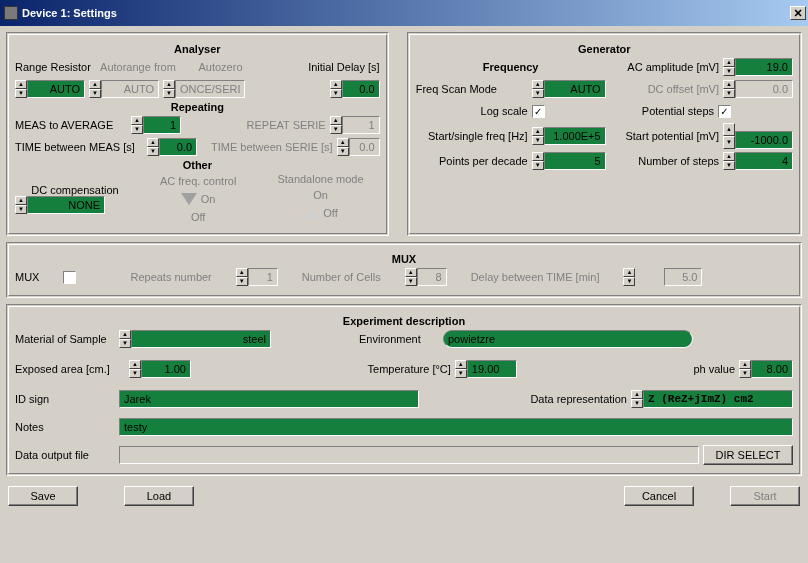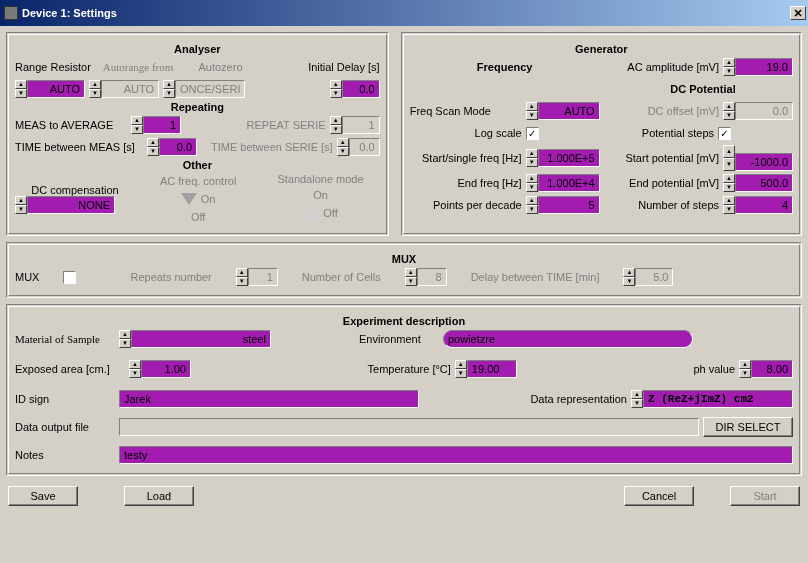--- a/index.html
+++ b/index.html
@@ -73,21 +73,21 @@
     border: 1px solid #fff;
     border-right-color:#404040; border-bottom-color:#404040;
     background:#d4d0c8;
     display:flex; align-items:center; justify-content:center;
     font-size:6px; line-height:5px;
     cursor:pointer;
   }
   .spin input, .field {
     border: 1px solid #808080;
     border-right-color:#fff; border-bottom-color:#fff;
-    background:#a21caf;
+    background:#15803d;
     height: 18px;
     font: inherit;
     padding: 1px 4px;
     outline: none;
   }
   .field.ro { background:#d4d0c8; }
   .spin input { text-align: right; }
   .spin.dis input { background:#d4d0c8; color:#808080; }
   .cb {
     width:13px; height:13px;
@@ -100,21 +100,21 @@
   .btn {
     border:1px solid #fff;
     border-right-color:#404040; border-bottom-color:#404040;
     background:#d4d0c8;
     padding:3px 0;
     min-width:70px;
     text-align:center;
     cursor:pointer;
     box-shadow: inset -1px -1px 0 #808080;
   }
-  .panel-top { display:flex; gap:12px; }
+  .panel-top { display:flex; gap:18px; }
   .panel-top > .groupbox { flex:1; }
   .subhead { text-align:center; font-weight:bold; margin:0 0 2px; }
   .col { display:flex; flex-direction:column; }
   .footer { display:flex; gap:8px; padding:4px 2px; align-items:center;}
   .footer .spacer { flex:1; }
   .greytri {
     width:0;height:0;border-left:8px solid transparent;border-right:8px solid transparent;border-top:12px solid #a0a0a0;display:inline-block;
   }
   .greytri.up { border-top:none; border-bottom:12px solid #d0d0d0; }
 </style>
@@ -128,21 +128,21 @@
 </div>
 
 <div class="client">
   <div class="panel-top">
 
     <div class="groupbox" style="flex:0 0 370px;">
       <div class="subhead">Analyser</div>
 
       <div class="hrow">
         <span class="lab" style="width:78px;">Range Resistor</span>
-        <span class="lab disabled" style="width:82px;text-align:center;font-family:Liberation Serif, serif;">Autorange from</span>
+        <span class="lab disabled" style="width:82px;text-align:center;">Autorange from</span>
         <span class="lab disabled" style="width:75px;text-align:center;">Autozero</span>
         <span class="lab" style="flex:1;text-align:right;">Initial Delay [s]</span>
       </div>
       <div class="hrow">
         <div class="spin">
           <div class="spin-btns">
               <div>▲</div>
               <div>▼</div>
             </div>
           <input style="width: 58px;" value="AUTO">
@@ -213,21 +213,21 @@
 
       <div class="subhead">Other</div>
       <div class="hrow">
         <div class="col" style="width:120px;">
           <span class="lab" style="text-align:center;">DC compensation</span>
           <div class="spin">
             <div class="spin-btns">
                 <div>▲</div>
                 <div>▼</div>
               </div>
-            <input style="width: 88px;" value="NONE">
+            <input style="width: 78px;" value="NONE">
           </div>
         </div>
         <div class="col" style="flex:1;align-items:center;">
           <span class="lab disabled">AC freq. control</span>
           <div class="hrow">
               <span class="greytri"></span>
               <span class="lab disabled">On</span>
             </div>
           <span class="lab disabled">Off</span>
         </div>
@@ -251,23 +251,20 @@
         <span class="lab">AC amplitude [mV]</span>
         <div class="spin">
           <div class="spin-btns">
               <div>▲</div>
               <div>▼</div>
             </div>
           <input style="width: 58px;" value="19.0">
         </div>
       </div>
 
-      <div class="hrow" style="justify-content:flex-end;">
-        <span class="lab" style="font-weight:bold;width:180px;text-align:center;">DC Potential</span>
-      </div>
 
       <div class="hrow">
         <span class="lab" style="width:112px;">Freq Scan Mode</span>
         <div class="spin">
           <div class="spin-btns">
               <div>▲</div>
               <div>▼</div>
             </div>
           <input style="width: 62px;" value="AUTO">
         </div>
@@ -304,39 +301,20 @@
         <span class="lab">Start potential [mV]</span>
         <div class="spin">
           <div class="spin-btns">
               <div>▲</div>
               <div>▼</div>
             </div>
           <input style="width: 58px; margin-top: 8px;" value="-1000.0">
         </div>
       </div>
 
-      <div class="hrow">
-        <span class="lab" style="width:112px;text-align:right;">End freq [Hz]</span>
-        <div class="spin">
-          <div class="spin-btns">
-              <div>▲</div>
-              <div>▼</div>
-            </div>
-          <input style="width: 62px;" value="1.000E+4">
-        </div>
-        <div style="flex:1"></div>
-        <span class="lab">End potential [mV]</span>
-        <div class="spin">
-          <div class="spin-btns">
-              <div>▲</div>
-              <div>▼</div>
-            </div>
-          <input style="width: 58px;" value="500.0">
-        </div>
-      </div>
 
       <div class="hrow">
         <span class="lab" style="width:112px;text-align:right;">Points per decade</span>
         <div class="spin">
           <div class="spin-btns">
               <div>▲</div>
               <div>▼</div>
             </div>
           <input style="width: 62px;" value="5">
         </div>
@@ -376,30 +354,30 @@
           </div>
         <input style="width: 30px;" value="8">
       </div>
 
       <span class="lab disabled">Delay between TIME [min]</span>
       <div class="spin dis">
         <div class="spin-btns">
             <div>▲</div>
             <div>▼</div>
           </div>
-        <input style="width: 38px;" value="5.0">
+        <input style="width: 38px; margin-left: 29px;" value="5.0">
       </div>
     </div>
   </div>
 
   <div class="groupbox">
     <div class="subhead">Experiment description</div>
 
     <div class="hrow">
-      <span class="lab" style="width:100px;font-family:Liberation Serif, serif;">Material of Sample</span>
+      <span class="lab" style="width:100px;">Material of Sample</span>
       <div class="spin">
         <div class="spin-btns">
             <div>▲</div>
             <div>▼</div>
           </div>
         <input style="width: 140px;" value="steel">
       </div>
       <div style="width:80px"></div>
       <span class="lab" style="width:80px;">Environment</span>
       <input class="field" style="width: 250px; border-radius: 9px;" value="powietzre">
@@ -442,28 +420,28 @@
       <div class="spin">
         <div class="spin-btns">
             <div>▲</div>
             <div>▼</div>
           </div>
         <input style="width: 150px; font-family: &quot;Courier New&quot;, monospace; font-weight: bold; text-align: left;" value="Z (ReZ+jImZ) cm2">
       </div>
     </div>
 
     <div class="hrow" style="margin-top:8px;">
+      <span class="lab" style="width:100px;">Notes</span>
+      <input class="field" style="flex: 1 1 0%;" value="testy">
+    </div>
+
+    <div class="hrow" style="margin-top:8px;">
       <span class="lab" style="width:100px;">Data output file</span>
       <input class="field ro" style="flex: 1 1 0%;" value="">
       <div class="btn" style="min-width:90px;">DIR SELECT</div>
-    </div>
-
-    <div class="hrow" style="margin-top:8px;">
-      <span class="lab" style="width:100px;">Notes</span>
-      <input class="field" style="flex: 1 1 0%;" value="testy">
     </div>
   </div>
 
   <div class="footer">
     <div class="btn">Save</div>
     <div style="width:30px"></div>
     <div class="btn">Load</div>
     <div class="spacer"></div>
     <div class="btn">Cancel</div>
     <div style="width:20px"></div>

